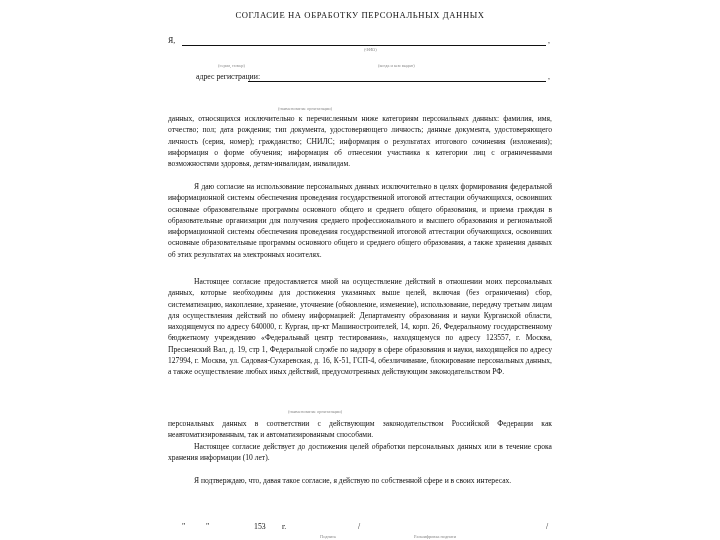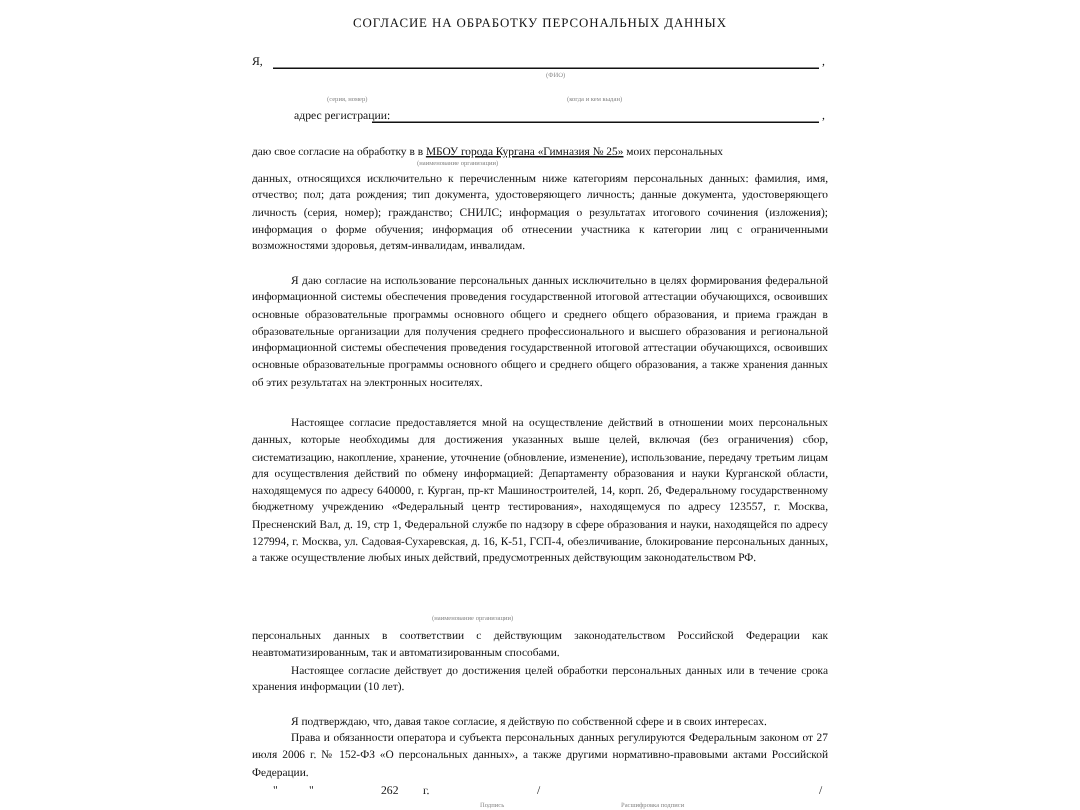--- a/index.html
+++ b/index.html
@@ -34,42 +34,36 @@
 
   <div class="hint" style="top:63px; left:50px;">(серия, номер)</div>
   <div class="hint" style="top:63px; left:210px;">(когда и кем выдан)</div>
 
   <div class="line-row" style="top:72px;padding-left:28px;">
     <span>адрес регистрации:</span>
     <div class="uline" style="left:80px; width:298px; top:9px;"></div>
     <span style="position:absolute; left:380px;">,</span>
   </div>
 
-  <div class="line-row" style="top:96px; font-size:7.6px;">
-    <span>даю свое согласие на обработку в в</span>
-    <span class="u">МБОУ города Кургана «Гимназия № 25»</span>
-    <span>моих персональных</span>
-  </div>
   <div class="hint" style="top:106px; left:110px;">(наименование организации)</div>
 
   <div class="para" style="top:113px;">данных, относящихся исключительно к перечисленным ниже категориям персональных данных: фамилия, имя, отчество; пол; дата рождения; тип документа, удостоверяющего личность; данные документа, удостоверяющего личность (серия, номер); гражданство; СНИЛС; информация о результатах итогового сочинения (изложения); информация о форме обучения; информация об отнесении участника к категории лиц с ограниченными возможностями здоровья, детям-инвалидам, инвалидам.</div>
   <div class="para indent" style="top:181px;">Я даю согласие на использование персональных данных исключительно в целях формирования федеральной информационной системы обеспечения проведения государственной итоговой аттестации обучающихся, освоивших основные образовательные программы основного общего и среднего общего образования, и приема граждан в образовательные организации для получения среднего профессионального и высшего образования и региональной информационной системы обеспечения проведения государственной итоговой аттестации обучающихся, освоивших основные образовательные программы основного общего и среднего общего образования, а также хранения данных об этих результатах на электронных носителях.</div>
   <div class="para indent" style="top:276px;">Настоящее согласие предоставляется мной на осуществление действий в отношении моих персональных данных, которые необходимы для достижения указанных выше целей, включая (без ограничения) сбор, систематизацию, накопление, хранение, уточнение (обновление, изменение), использование, передачу третьим лицам для осуществления действий по обмену информацией: Департаменту образования и науки Курганской области, находящемуся по адресу 640000, г. Курган, пр-кт Машиностроителей, 14, корп. 2б, Федеральному государственному бюджетному учреждению «Федеральный центр тестирования», находящемуся по адресу 123557, г. Москва, Пресненский Вал, д. 19, стр 1, Федеральной службе по надзору в сфере образования и науки, находящейся по адресу 127994, г. Москва, ул. Садовая-Сухаревская, д. 16, К-51, ГСП-4, обезличивание, блокирование персональных данных, а также осуществление любых иных действий, предусмотренных действующим законодательством РФ.</div>
 
   <div class="hint" style="top:409px; left:120px;">(наименование организации)</div>
   <div class="para" style="top:418px;">персональных данных в соответствии с действующим законодательством Российской Федерации как неавтоматизированным, так и автоматизированным способами.</div>
 
   <div class="para indent" style="top:441px;">Настоящее согласие действует до достижения целей обработки персональных данных или в течение срока хранения информации (10 лет).</div>
   <div class="para indent" style="top:475px;">Я подтверждаю, что, давая такое согласие, я действую по собственной сфере и в своих интересах.</div>
-  <div class="para indent" style="top:486px;">Права и обязанности оператора и субъекта персональных данных регулируются Федеральным законом от 27 июля 2006 г. № 152-ФЗ «О персональных данных», а также другими нормативно-правовыми актами Российской Федерации.</div>
 
   <div class="sigrow">
     <span style="left:14px;">"</span>
     <span style="left:38px;">"</span>
-    <span style="left:86px;">262</span>
+    <span style="left:86px;">153</span>
     <span style="left:114px;">г.</span>
     <span style="left:190px;">/</span>
     <span style="left:378px;">/</span>
   </div>
   <div class="hint" style="top:534px; left:152px;">Подпись</div>
   <div class="hint" style="top:534px; left:246px;">Расшифровка подписи</div>
 
 </div>
 
 </body></html>

